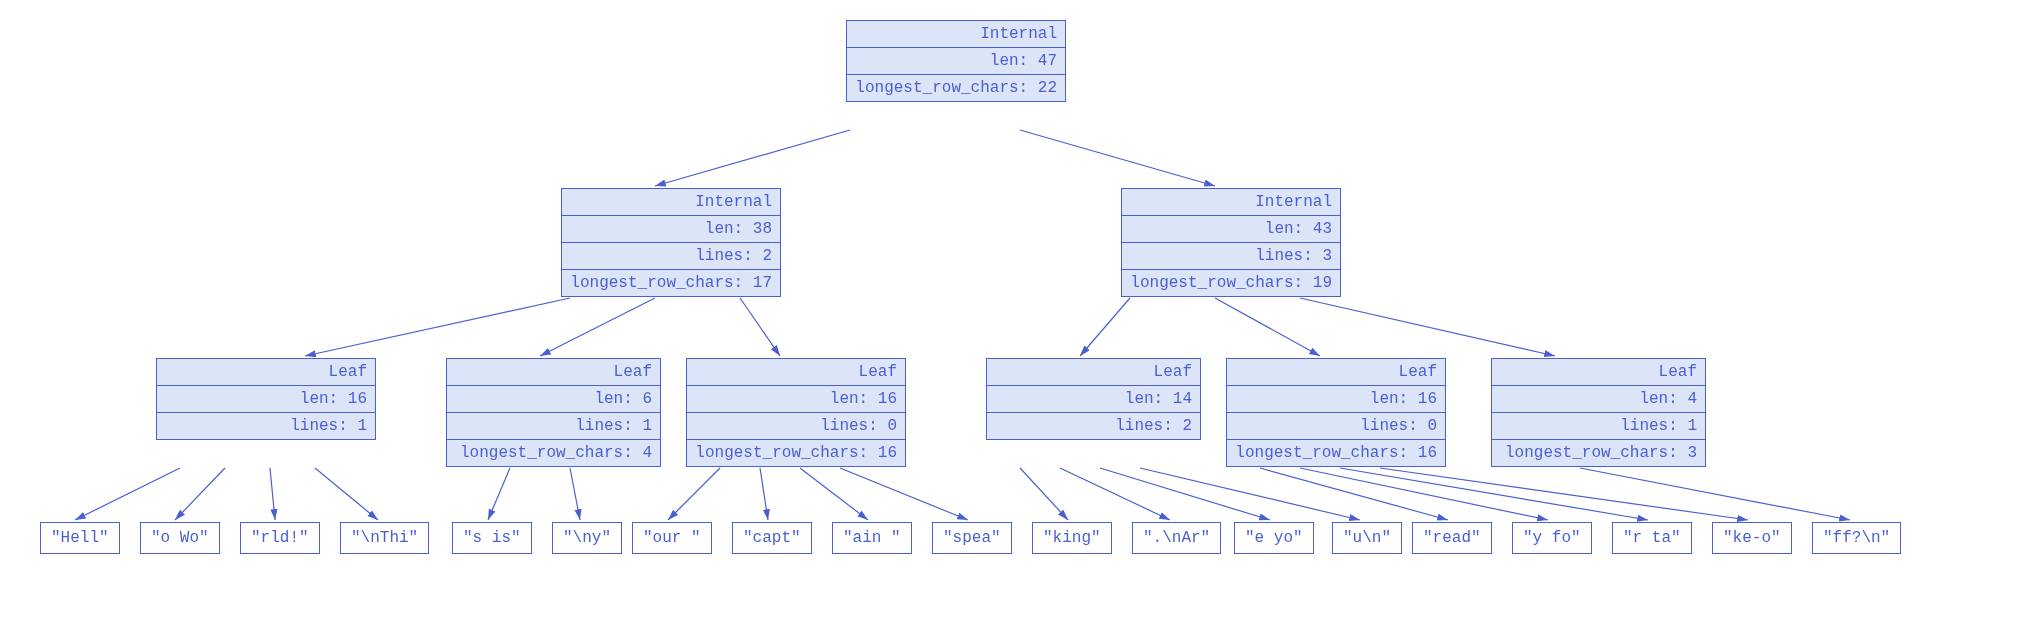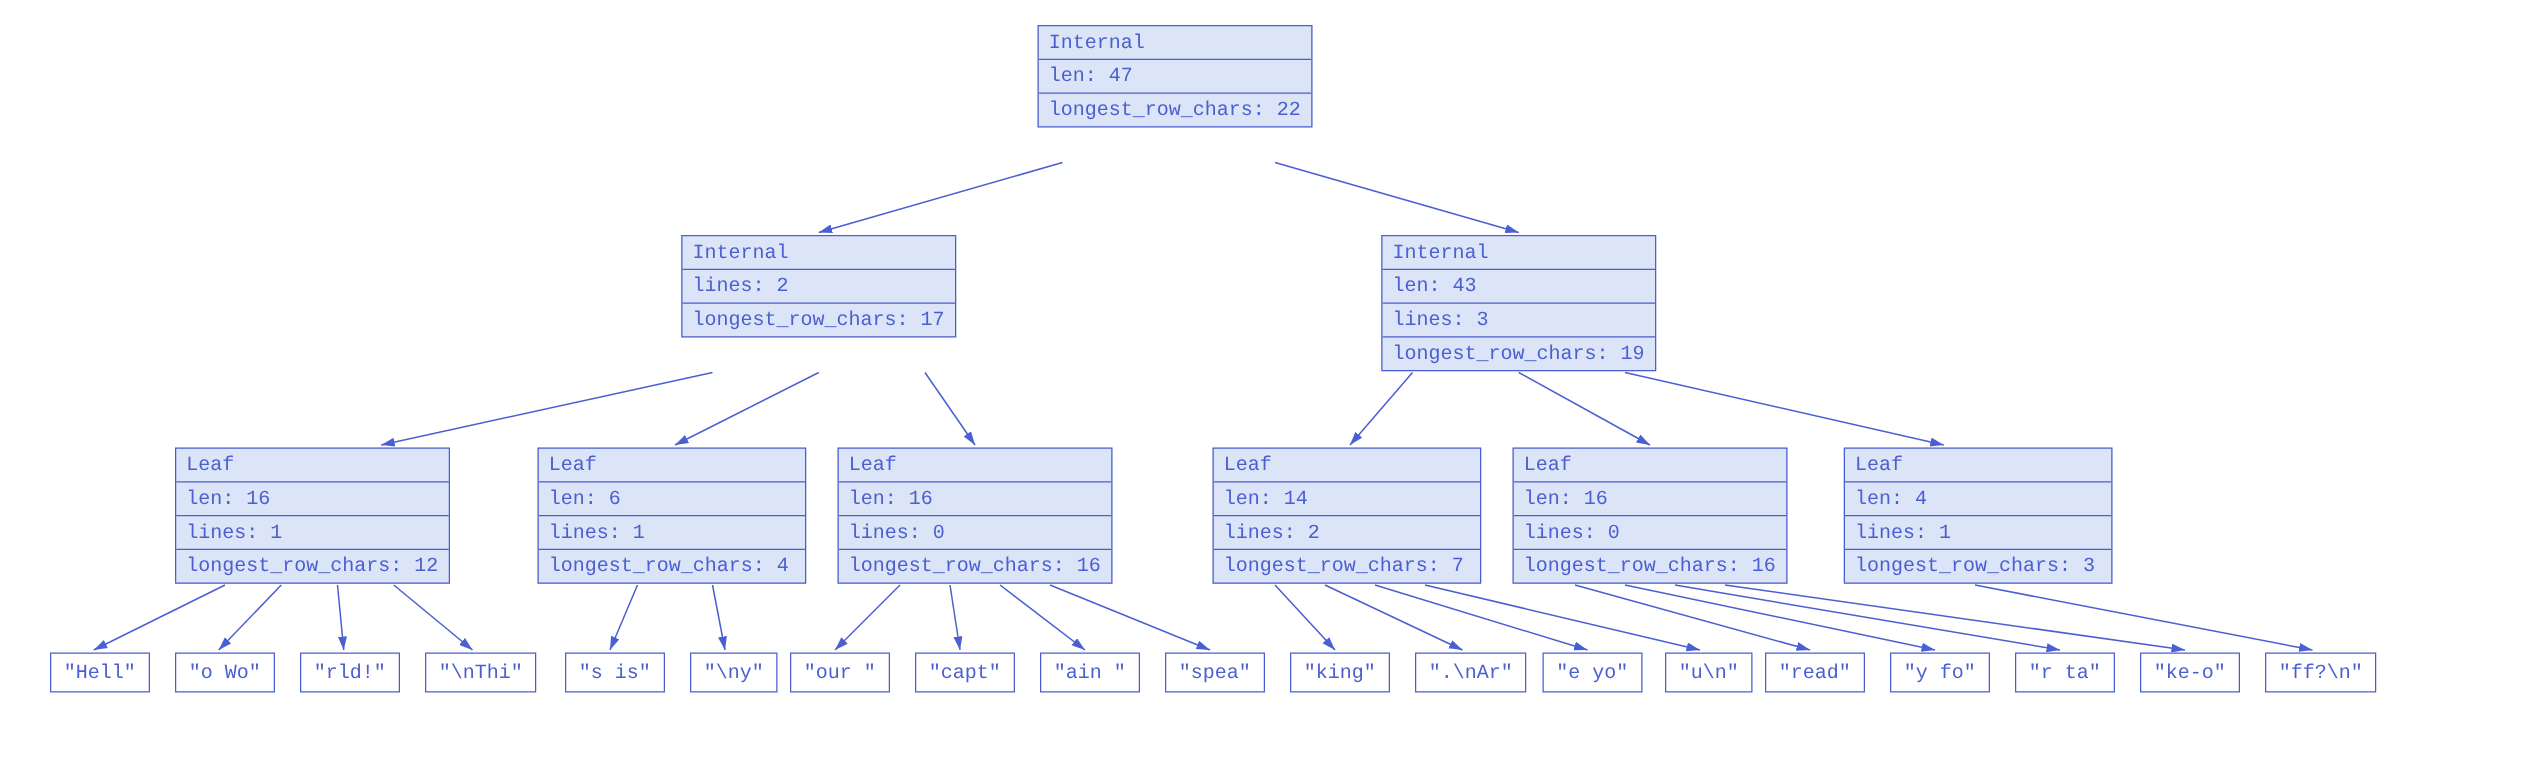--- a/index.html
+++ b/index.html
@@ -12,21 +12,22 @@
     color: #4a5fd1;
     width: 2033px;
     height: 617px;
     position: relative;
   }
   .node {
     position: absolute;
     border: 1px solid #4a5fd1;
     background: #dce4f7;
     font-family: 'Courier New', Consolas, monospace;
-    text-align: left;
+    text-align: right;
+    margin-left: 16px;
   }
   .node-title {
     padding: 4px 8px;
     border-bottom: 1px solid #4a5fd1;
     font-weight: normal;
   }
   .node-row {
     padding: 4px 8px;
     border-bottom: 1px solid #4a5fd1;
     white-space: nowrap;
@@ -109,57 +110,56 @@
 </svg>
 
 <div class="node" style="left:830px; top:20px; width:220px;">
   <div class="node-title">Internal</div>
   <div class="node-row">len: 47</div>
   <div class="node-row">longest_row_chars: 22</div>
 </div>
 
 <div class="node" style="left:545px; top:188px; width:220px;">
   <div class="node-title">Internal</div>
+  <div class="node-row">len: 38</div>
   <div class="node-row">lines: 2</div>
   <div class="node-row">longest_row_chars: 17</div>
 </div>
 
 <div class="node" style="left:1105px; top:188px; width:220px;">
   <div class="node-title">Internal</div>
   <div class="node-row">len: 43</div>
   <div class="node-row">lines: 3</div>
   <div class="node-row">longest_row_chars: 19</div>
 </div>
 
 <div class="node" style="left:140px; top:358px; width:220px;">
   <div class="node-title">Leaf</div>
   <div class="node-row">len: 16</div>
   <div class="node-row">lines: 1</div>
-  <div class="node-row">longest_row_chars: 12</div>
 </div>
 
 <div class="node" style="left:430px; top:358px; width:215px;">
   <div class="node-title">Leaf</div>
   <div class="node-row">len: 6</div>
   <div class="node-row">lines: 1</div>
   <div class="node-row">longest_row_chars: 4</div>
 </div>
 
 <div class="node" style="left:670px; top:358px; width:220px;">
   <div class="node-title">Leaf</div>
   <div class="node-row">len: 16</div>
   <div class="node-row">lines: 0</div>
   <div class="node-row">longest_row_chars: 16</div>
 </div>
 
 <div class="node" style="left:970px; top:358px; width:215px;">
   <div class="node-title">Leaf</div>
   <div class="node-row">len: 14</div>
   <div class="node-row">lines: 2</div>
-  <div class="node-row">longest_row_chars: 7</div>
 </div>
 
 <div class="node" style="left:1210px; top:358px; width:220px;">
   <div class="node-title">Leaf</div>
   <div class="node-row">len: 16</div>
   <div class="node-row">lines: 0</div>
   <div class="node-row">longest_row_chars: 16</div>
 </div>
 
 <div class="node" style="left:1475px; top:358px; width:215px;">

